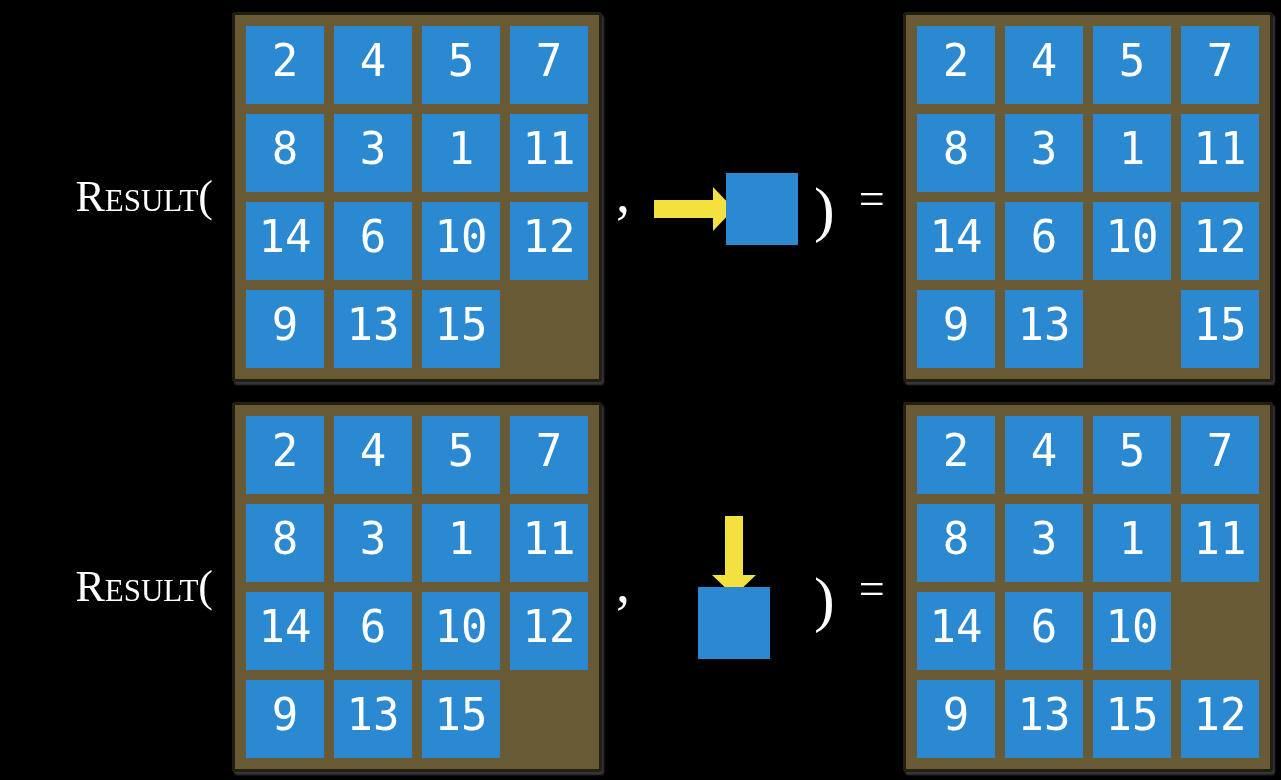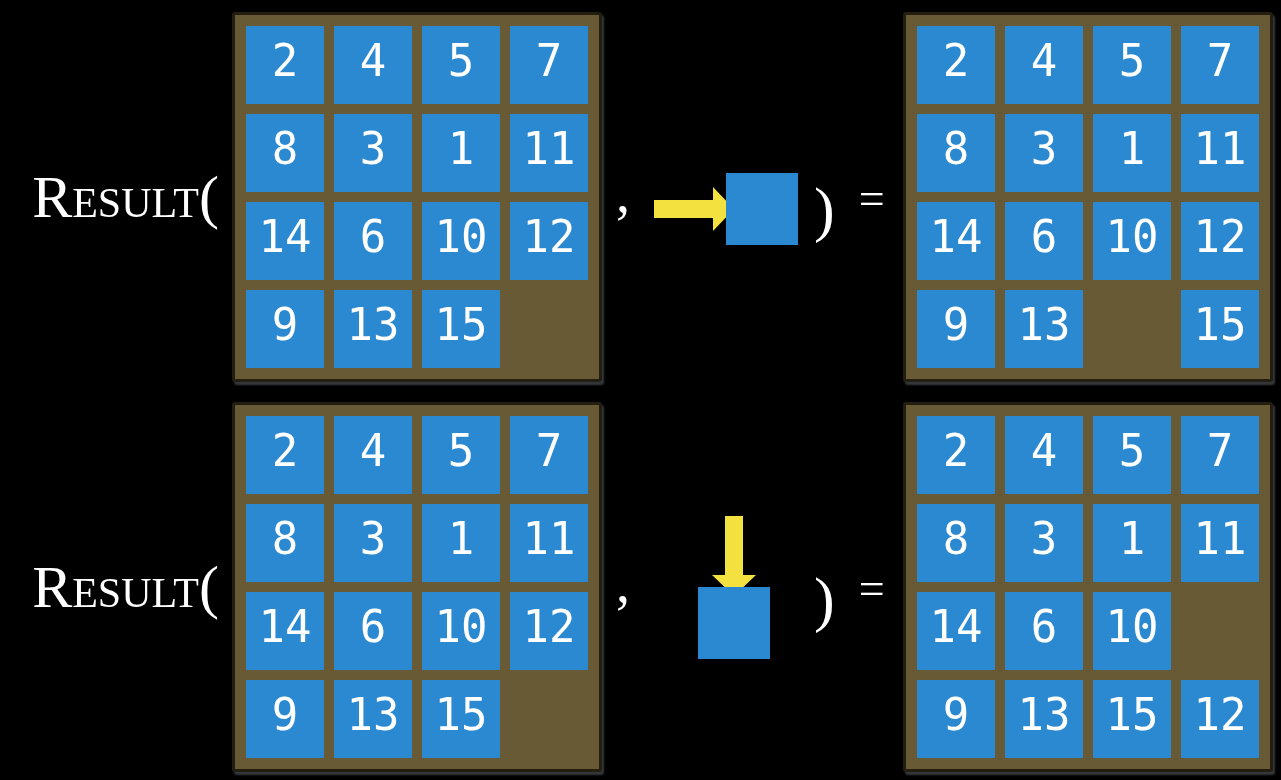--- a/index.html
+++ b/index.html
@@ -17,22 +17,22 @@
     color:var(--text-white);
   }
   .page{padding-top:12px;}
   .row{
     display:flex;align-items:center;
     height:370px;margin-bottom:20px;
   }
   
   .fn-label{
     width:232px;flex:0 0 232px;
-    text-align:right;padding-right:13px;
-    font-size:60px;line-height:1;
+    text-align:right;padding-right:19px;
+    font-size:44px;line-height:1;
     font-variant:small-caps;
     white-space:nowrap;
   }
   
   .board{
     flex:0 0 370px;
     width:370px;height:370px;
     background:var(--frame-brown);
     border:3px solid #231e10;
     border-radius:3px;

